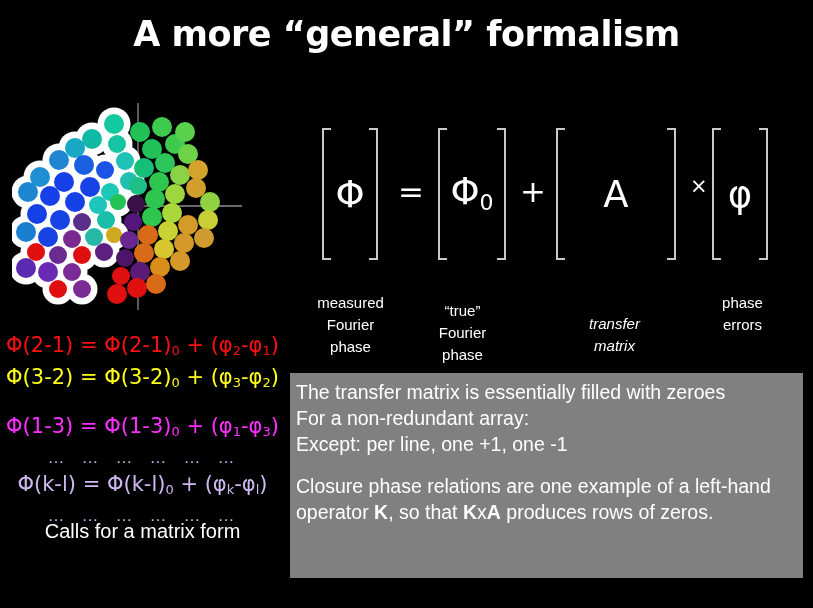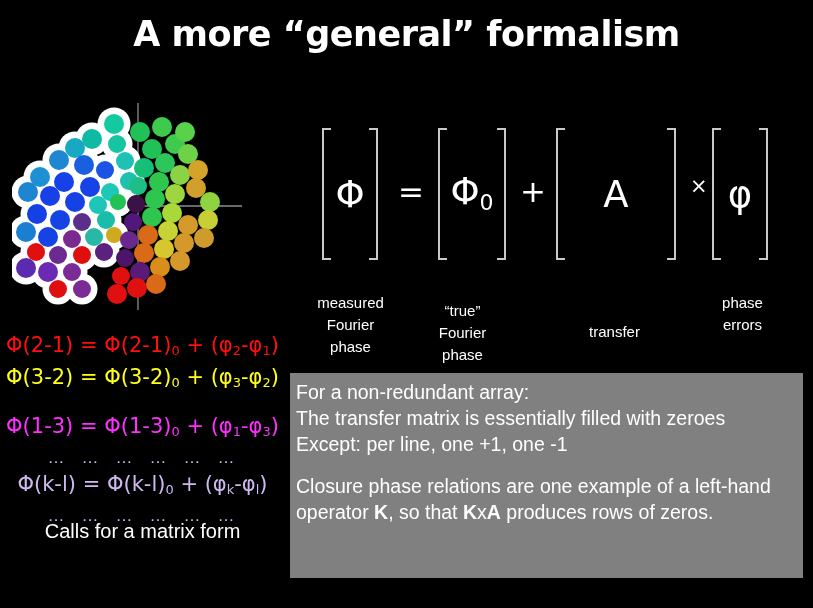--- a/index.html
+++ b/index.html
@@ -258,37 +258,38 @@
       <div class="eqline" style="color: rgb(255, 255, 26);"><span>Φ(3-2) = Φ(3-2)</span><span class="sub">0</span><span> + (φ</span><span class="sub">3</span><span>-φ</span><span class="sub">2</span><span>)</span></div>
       <div class="eqline" style="color: rgb(255, 48, 255); margin-top: 16px;"><span>Φ(1-3) = Φ(1-3)</span><span class="sub">0</span><span> + (φ</span><span class="sub">1</span><span>-φ</span><span class="sub">3</span><span>)</span></div>
       <div class="dots"><span>…</span><span>…</span><span>…</span><span>…</span><span>…</span><span>…</span></div>
       <div class="eqline" style="color: rgb(205, 185, 239);"><span>Φ(k-l) = Φ(k-l)</span><span class="sub">0</span><span> + (φ</span><span class="sub">k</span><span>-φ</span><span class="sub">l</span><span>)</span></div>
       <div class="dots"><span>…</span><span>…</span><span>…</span><span>…</span><span>…</span><span>…</span></div>
     </div>
 
   <div id="callsfor">Calls for a matrix form</div>
 
   <div id="notebox">
+    <p>The transfer matrix is essentially filled with zeroes</p>
     <p>For a non-redundant array:</p>
-    <p>The transfer matrix is essentially filled with zeroes</p>
     <p>Except: per line, one +1, one -1</p>
     <div class="gap"></div>
     <p id="note-para2"><span>Closure phase relations are </span><span class="it">one example</span><span> of a left-hand operator </span><span class="bd">K</span><span>, so that </span><span class="bd">K</span><span>x</span><span class="bd">A</span><span> produces rows of zeros.</span></p>
   </div>
 
 <div class="caption" style="left: 298px; top: 292px; width: 105px;">
       <div>measured</div>
       <div>Fourier</div>
       <div>phase</div>
     </div>
     <div class="caption" style="left: 410px; top: 292px; width: 105px; margin-top: 8px;">
       <div>“true”</div>
       <div>Fourier</div>
       <div>phase</div>
     </div>
-    <div class="caption" style="left: 562px; top: 321px; width: 105px;">
+    <div class="caption" style="left: 562px; top: 313px; width: 105px; font-style: italic;">
       <div>transfer</div>
+      <div>matrix</div>
     </div>
     <div class="caption" style="left: 690px; top: 292px; width: 105px;">
       <div>phase</div>
       <div>errors</div>
     </div>
   </div>
 
 </body></html>

